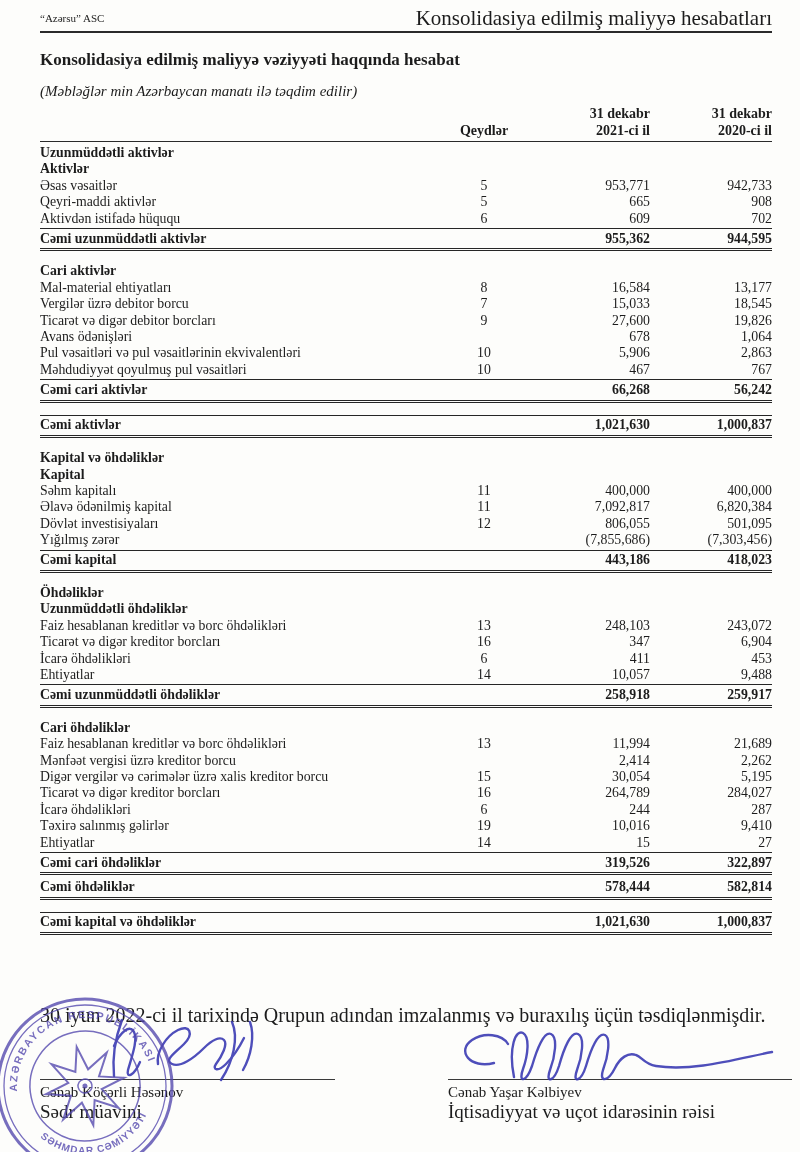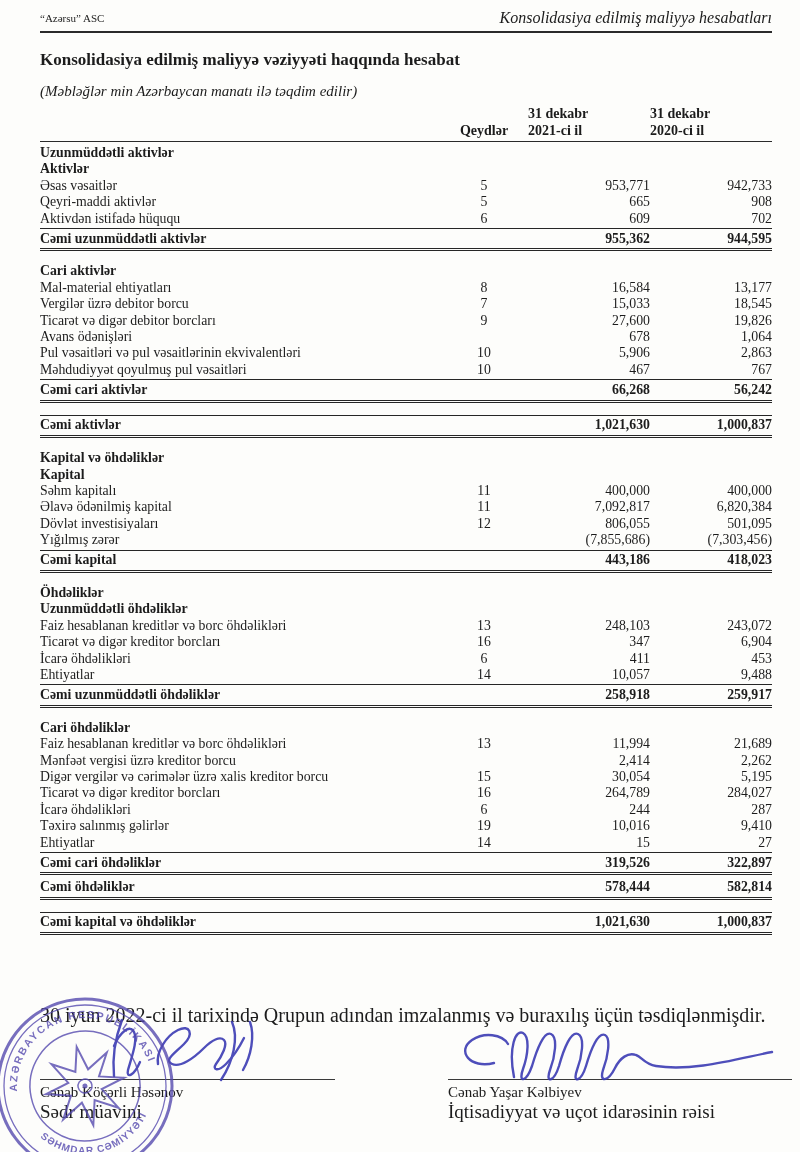--- a/index.html
+++ b/index.html
@@ -12,33 +12,33 @@
     color:#1c1c1c;
   }
   .content{padding:8px 28px 0 40px;}
 
   
   .pagehead{
     display:flex;justify-content:space-between;align-items:flex-end;
     border-bottom:2px solid #2b2b2b;padding-bottom:3px;
   }
   .company{font-size:11px;line-height:19px;}
-  .pagehead-right{text-align:right;font-size:16px;line-height:20px;font-style:italic;}
+  .pagehead-right{text-align:right;font-size:21px;line-height:20px;}
 
   .stmt-title{margin-top:16px;font-size:17px;font-weight:bold;line-height:21px;}
   .units-note{margin-top:12px;font-size:15px;font-style:italic;line-height:19px;}
 
   
   .grid{display:grid;grid-template-columns:400px 88px 122px 122px;}
   .colhead{
     margin-top:5px;font-weight:bold;font-size:14px;line-height:16.5px;
     border-bottom:1.6px solid #2a2a2a;padding-bottom:2px;
   }
   .ch-notes{grid-column:2;text-align:center;align-self:end;}
-  .ch-val{align-self:end;}
+  .ch-val{text-align:right;align-self:end;}
 
   .stable{margin-top:2px;font-size:13.8px;}
   .section{margin-top:12px;}
   .section:first-child{margin-top:3px;}
   .row{display:grid;grid-template-columns:400px 88px 122px 122px;line-height:16.4px;}
   .row .c-label{white-space:nowrap;}
   .row .c-note{text-align:center;}
   .row .c-val{text-align:right;}
   .row.heading .c-label{font-weight:bold;}
   .row.total{

